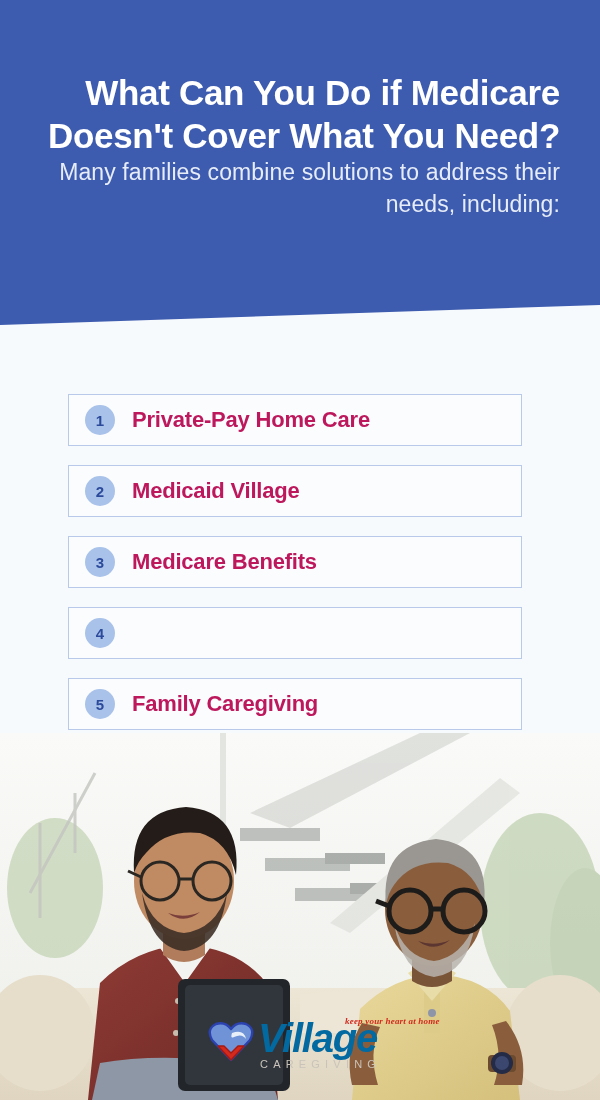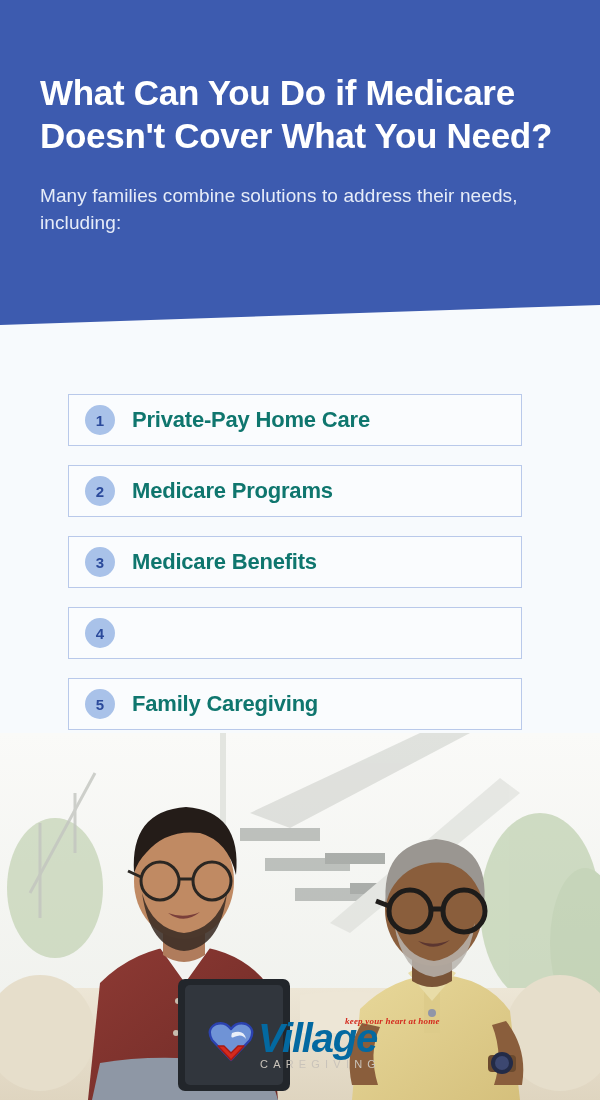--- a/index.html
+++ b/index.html
@@ -19,33 +19,32 @@
   
   #header {
     position:absolute; left:0; top:0;
     width:600px; height:325px;
     background:#3D5BAF;
     clip-path: polygon(0 0, 600px 0, 600px 305px, 0 325px);
     z-index:2;
   }
   #header-inner {
     padding:72px 40px 0 40px;
-    text-align:left;
+    text-align:right;
   }
   #title {
     color:#FFFFFF;
     font-size:35px;
     font-weight:bold;
     line-height:1.22;
     letter-spacing:-0.3px;
   }
   #subtitle {
-    margin-top:26px;
     color:#E6ECF8;
-    font-size:19px;
+    font-size:23px;
     font-weight:400;
     line-height:1.38;
     letter-spacing:0.1px;
   }
 
   
   #list {
     position:absolute;
     left:68px; top:394px;
     width:454px;
@@ -68,21 +67,21 @@
     color:#2B4A9B;
     font-size:15px;
     font-weight:bold;
     display:flex;
     align-items:center;
     justify-content:center;
     line-height:1;
   }
   .label {
     margin-left:17px;
-    color:#0f766e;
+    color:#be185d;
     font-size:22px;
     font-weight:bold;
     letter-spacing:-0.2px;
     white-space:nowrap;
   }
 
   
   #photo {
     position:absolute;
     left:0; top:733px;
@@ -148,21 +147,21 @@
 
   <div id="list">
 
     <div class="item">
       <div class="num">1</div>
       <div class="label">Private-Pay Home Care</div>
     </div>
 
     <div class="item">
       <div class="num">2</div>
-      <div class="label">Medicare Programs</div>
+      <div class="label">Medicaid Village</div>
     </div>
 
     <div class="item">
       <div class="num">3</div>
       <div class="label">Medicare Benefits</div>
     </div>
 
     <div class="item">
       <div class="num">4</div>
     </div>

